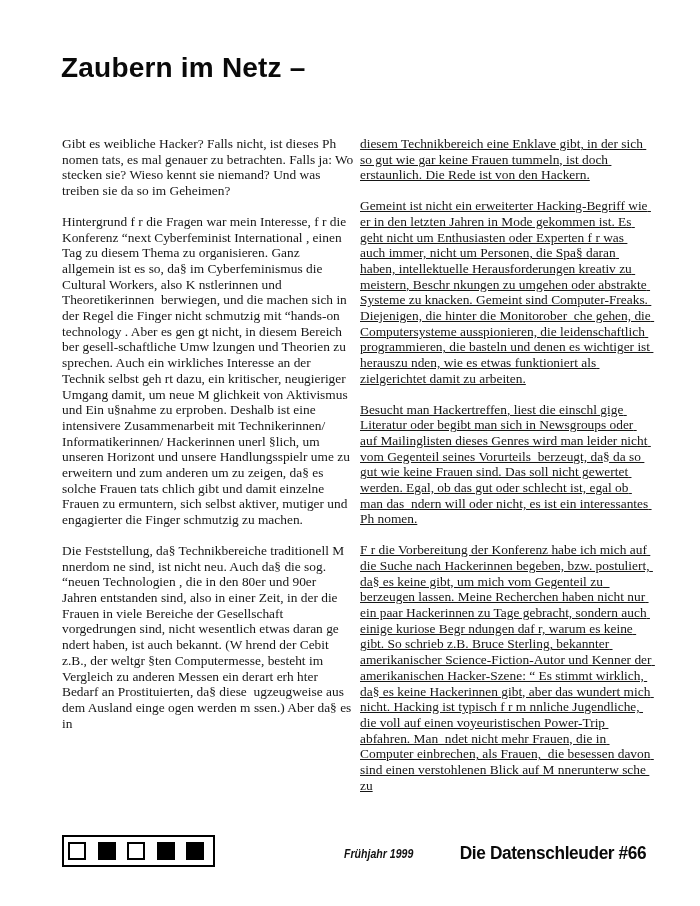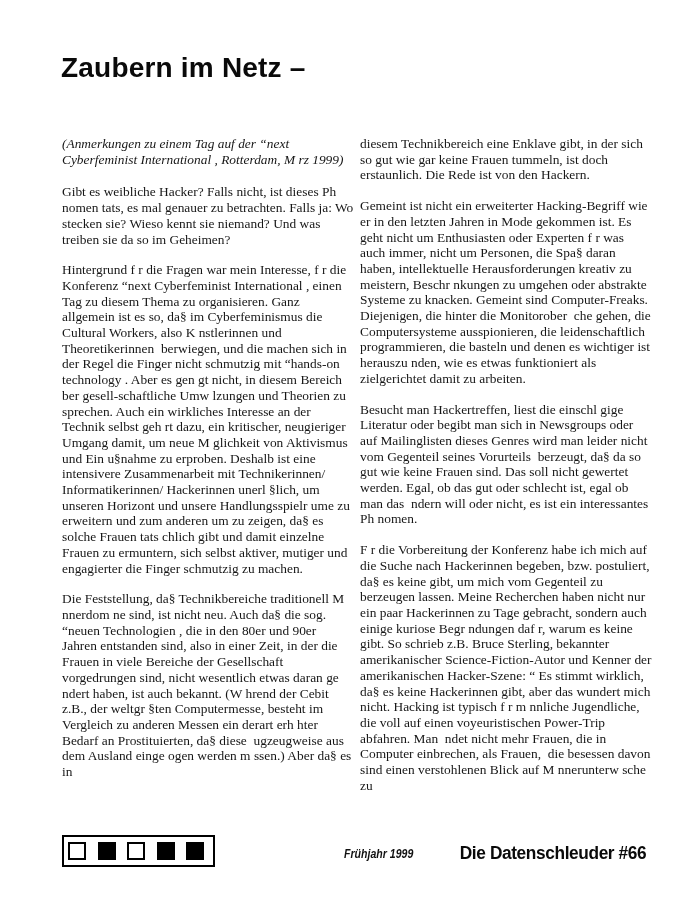--- a/index.html
+++ b/index.html
@@ -28,21 +28,21 @@
   .col {
     position:absolute;
     top:136px;
     width:292px;
     font-size:13.4px;
     line-height:15.7px;
     text-align:left;
     color:#161616;
   }
   .col-left  { left:62px;  }
-  .col-right { left:360px; }
+  .col-right { left:360px;text-decoration:underline; }
   .col p {
     margin:0 0 15px 0;
     white-space:pre-wrap;
   }
   .intro {
     font-style:italic;
     margin-bottom:17px !important;
   }
   .marker-box {
     position:absolute;
@@ -85,22 +85,20 @@
   }
 </style>
 </head>
 <body>
 
 <div class="page">
 
   <h1 class="title">Zaubern im Netz –</h1>
 
   <div class="col col-left">
-    <p class="intro">(Anmerkungen zu einem Tag auf der “next
-Cyberfeminist International , Rotterdam, M rz 1999)</p>
     <p>Gibt es weibliche Hacker? Falls nicht, ist dieses Ph nomen tats, es mal genauer zu betrachten. Falls ja: Wo stecken sie? Wieso kennt sie niemand? Und was treiben sie da so im Geheimen?</p>
     <p>Hintergrund f r die Fragen war mein Interesse, f r die Konferenz “next Cyberfeminist International , einen Tag zu diesem Thema zu organisieren. Ganz allgemein ist es so, da§ im Cyberfeminismus die Cultural Workers, also K nstlerinnen und Theoretikerinnen  berwiegen, und die machen sich in der Regel die Finger nicht schmutzig mit “hands-on technology . Aber es gen gt nicht, in diesem Bereich  ber gesell-schaftliche Umw lzungen und Theorien zu sprechen. Auch ein wirkliches Interesse an der Technik selbst geh rt dazu, ein kritischer, neugieriger Umgang damit, um neue M glichkeit von Aktivismus und Ein u§nahme zu erproben. Deshalb ist eine intensivere Zusammenarbeit mit Technikerinnen/ Informatikerinnen/ Hackerinnen unerl §lich, um unseren Horizont und unsere Handlungsspielr ume zu erweitern und zum anderen um zu zeigen, da§ es solche Frauen tats chlich gibt und damit einzelne Frauen zu ermuntern, sich selbst aktiver, mutiger und engagierter die Finger schmutzig zu machen.</p>
     <p>Die Feststellung, da§ Technikbereiche traditionell M nnerdom ne sind, ist nicht neu. Auch da§ die sog. “neuen Technologien , die in den 80er und 90er Jahren entstanden sind, also in einer Zeit, in der die Frauen in viele Bereiche der Gesellschaft vorgedrungen sind, nicht wesentlich etwas daran ge ndert haben, ist auch bekannt. (W hrend der Cebit z.B., der weltgr §ten Computermesse, besteht im Vergleich zu anderen Messen ein derart erh hter Bedarf an Prostituierten, da§ diese  ugzeugweise aus dem Ausland einge ogen werden m ssen.) Aber da§ es in</p>
   </div>
 
   <div class="col col-right">
     <p>diesem Technikbereich eine Enklave gibt, in der sich so gut wie gar keine Frauen tummeln, ist doch erstaunlich. Die Rede ist von den Hackern.</p>
     <p>Gemeint ist nicht ein erweiterter Hacking-Begriff wie er in den letzten Jahren in Mode gekommen ist. Es geht nicht um Enthusiasten oder Experten f r was auch immer, nicht um Personen, die Spa§ daran haben, intellektuelle Herausforderungen kreativ zu meistern, Beschr nkungen zu umgehen oder abstrakte Systeme zu knacken. Gemeint sind Computer-Freaks. Diejenigen, die hinter die Monitorober  che gehen, die Computersysteme ausspionieren, die leidenschaftlich programmieren, die basteln und denen es wichtiger ist herauszu nden, wie es etwas funktioniert als zielgerichtet damit zu arbeiten.</p>
     <p>Besucht man Hackertreffen, liest die einschl gige Literatur oder begibt man sich in Newsgroups oder auf Mailinglisten dieses Genres wird man leider nicht vom Gegenteil seines Vorurteils  berzeugt, da§ da so gut wie keine Frauen sind. Das soll nicht gewertet werden. Egal, ob das gut oder schlecht ist, egal ob man das  ndern will oder nicht, es ist ein interessantes Ph nomen.</p>
     <p>F r die Vorbereitung der Konferenz habe ich mich auf die Suche nach Hackerinnen begeben, bzw. postuliert, da§ es keine gibt, um mich vom Gegenteil zu  berzeugen lassen. Meine Recherchen haben nicht nur ein paar Hackerinnen zu Tage gebracht, sondern auch einige kuriose Begr ndungen daf r, warum es keine gibt. So schrieb z.B. Bruce Sterling, bekannter amerikanischer Science-Fiction-Autor und Kenner der amerikanischen Hacker-Szene: “ Es stimmt wirklich, da§ es keine Hackerinnen gibt, aber das wundert mich nicht. Hacking ist typisch f r m nnliche Jugendliche, die voll auf einen voyeuristischen Power-Trip abfahren. Man  ndet nicht mehr Frauen, die in Computer einbrechen, als Frauen,  die besessen davon sind einen verstohlenen Blick auf M nnerunterw sche zu</p>

